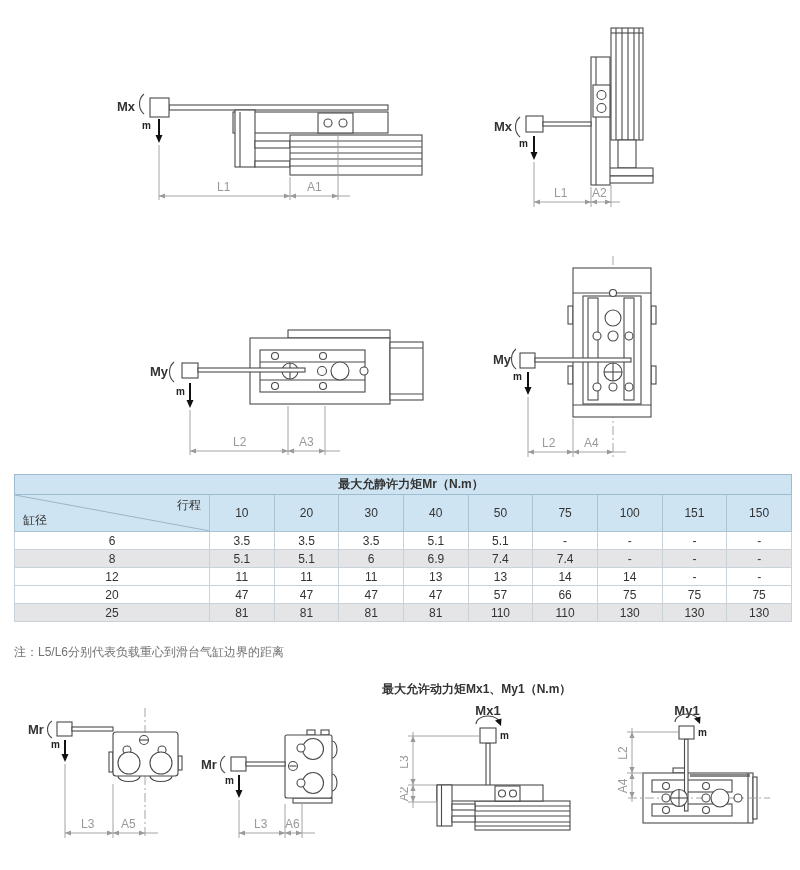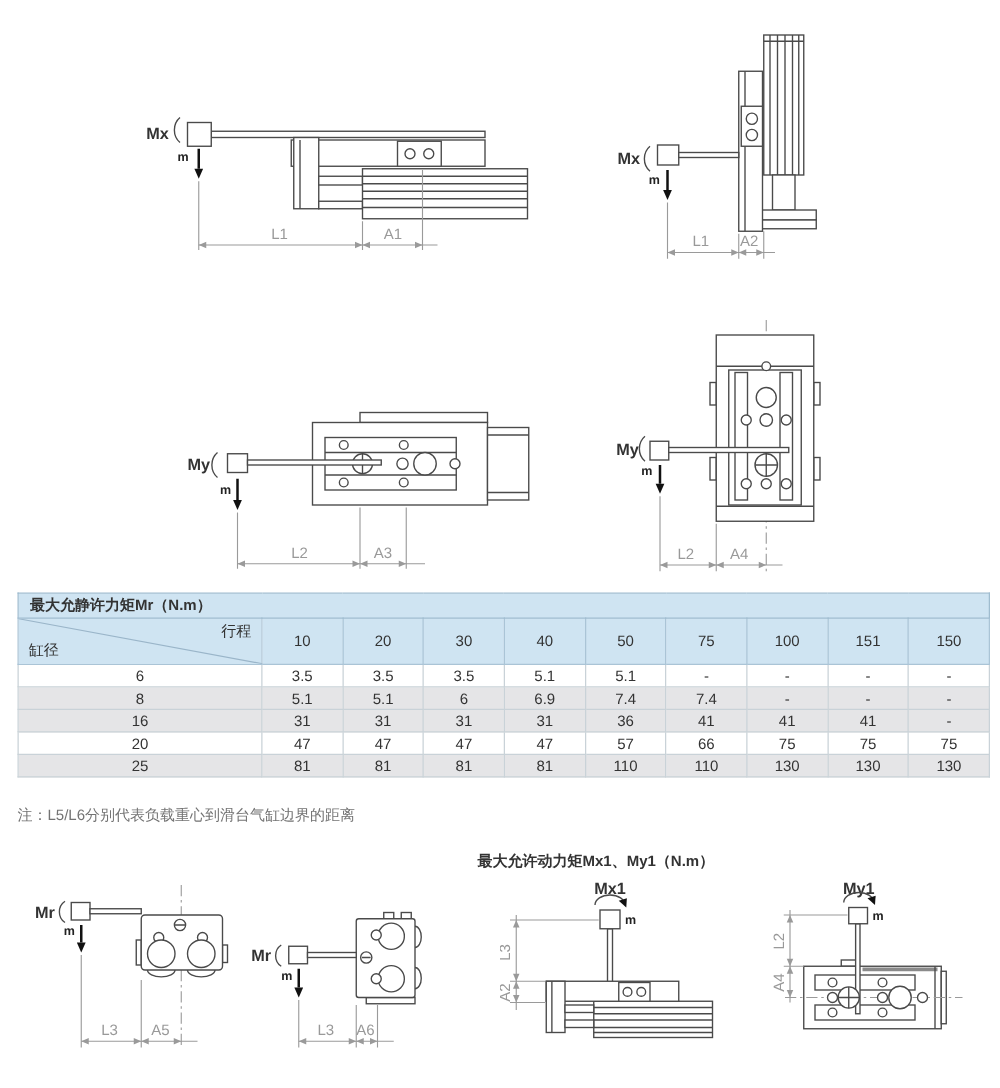--- a/index.html
+++ b/index.html
@@ -12,21 +12,21 @@
   svg .cl{stroke:#9a9a9a;stroke-width:0.9;fill:none;stroke-dasharray:9 3 2 3;}
   svg .dimf{fill:#9a9a9a;stroke:none;}
   svg .dimt{fill:#999999;font-size:12px;font-family:"Liberation Sans","DejaVu Sans",sans-serif;}
   svg .mom{fill:#333333;font-size:13px;font-weight:600;font-family:"Liberation Sans","DejaVu Sans",sans-serif;}
   svg .mt{fill:#222222;font-size:10px;font-weight:600;font-family:"Liberation Sans","DejaVu Sans",sans-serif;}
   svg .arl{stroke:#111111;stroke-width:2;fill:none;}
   svg .arr{fill:#111111;stroke:none;}
   table.moment{border-collapse:collapse;width:778px;table-layout:fixed;
                font-size:12px;color:#333;border:1px solid #9fbccf;}
   table.moment td{border:1px solid #c9d2d8;text-align:center;height:15px;padding:1px 2px;}
-  table.moment .title-cell{background:#cfe4f2;text-align:left;padding-left:9px;font-weight:600;
+  table.moment .title-cell{background:#cfe4f2;text-align:center;padding-left:18px;font-weight:600;
                height:17px;border-color:#9fbccf;}
   table.moment .hd{background:#cfe4f2;border-color:#aac4d6;height:34px;text-align:center;}
   table.moment .corner{position:relative;background:#cfe4f2;border-color:#aac4d6;padding:0;}
   table.moment .corner .tr{position:absolute;top:2px;right:8px;}
   table.moment .corner .bl{position:absolute;bottom:2px;left:8px;}
   table.moment tr.alt td{background:#e5e5e7;}
   .note{position:absolute;left:14px;top:644px;font-size:12px;color:#737373;}
   .sec2{position:absolute;left:382px;top:681px;font-size:12px;color:#333;font-weight:600;}
 </style>
 </head>
@@ -234,30 +234,30 @@
       <td>5.1</td>
           <td>5.1</td>
       <td>6</td>
           <td>6.9</td>
       <td>7.4</td>
           <td>7.4</td>
       <td>-</td>
           <td>-</td>
       <td>-</td>
     </tr>
-    <tr class="alt">
-      <td>16</td>
-      <td>31</td>
-          <td>31</td>
-      <td>31</td>
-          <td>31</td>
-      <td>36</td>
-          <td>41</td>
-      <td>41</td>
-          <td>41</td>
+    <tr>
+      <td>12</td>
+      <td>11</td>
+          <td>11</td>
+      <td>11</td>
+          <td>13</td>
+      <td>13</td>
+          <td>14</td>
+      <td>14</td>
+          <td>-</td>
       <td>-</td>
     </tr>
     <tr>
       <td>20</td>
       <td>47</td>
           <td>47</td>
       <td>47</td>
           <td>47</td>
       <td>57</td>
           <td>66</td>

